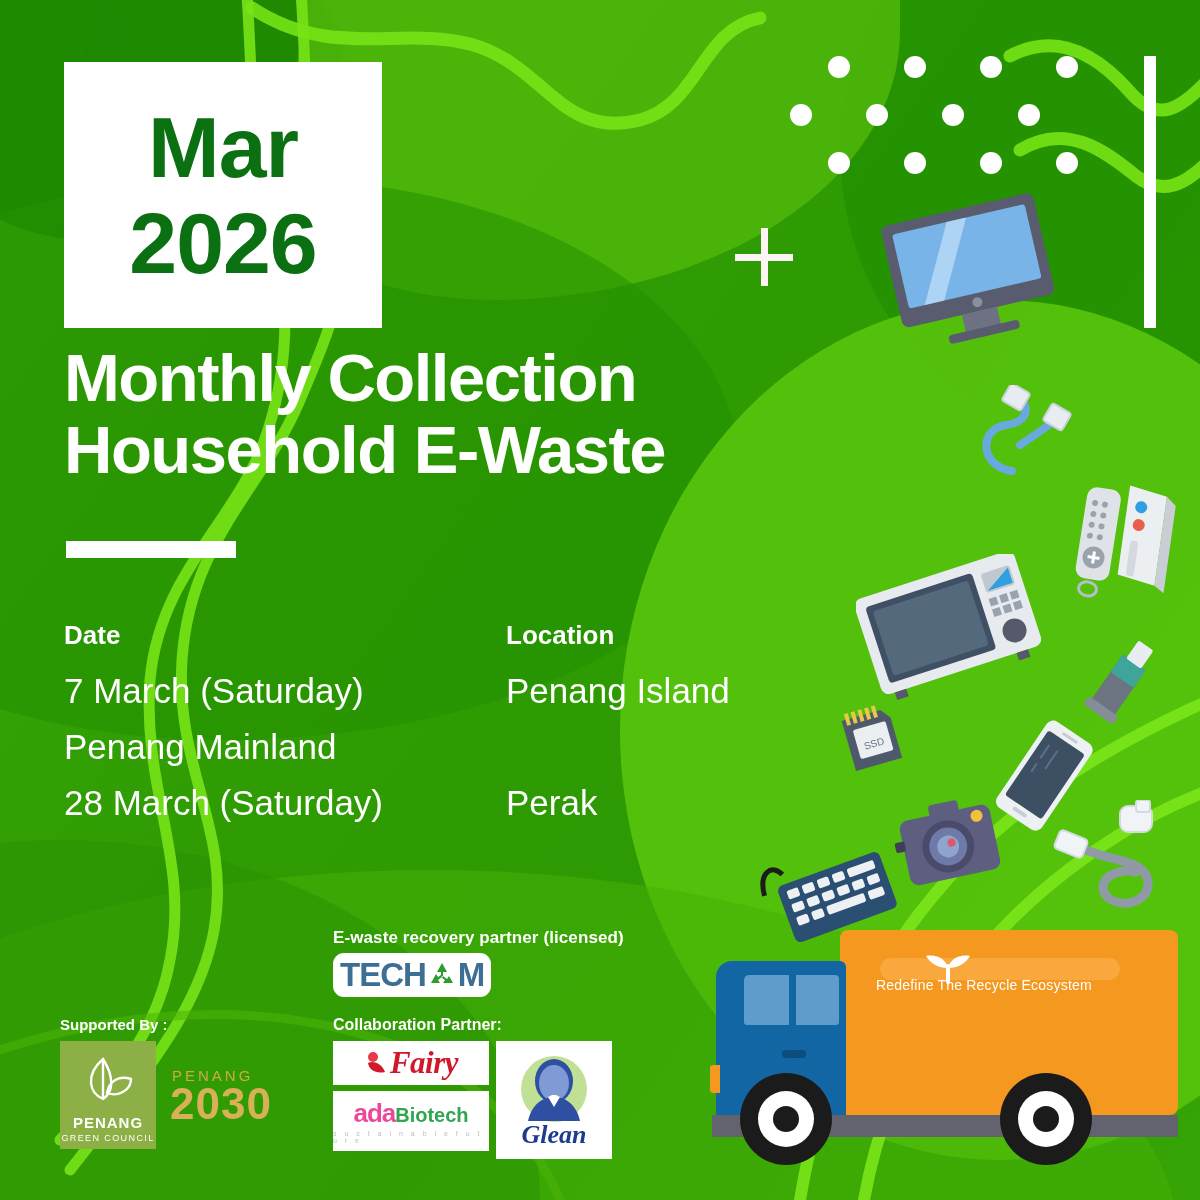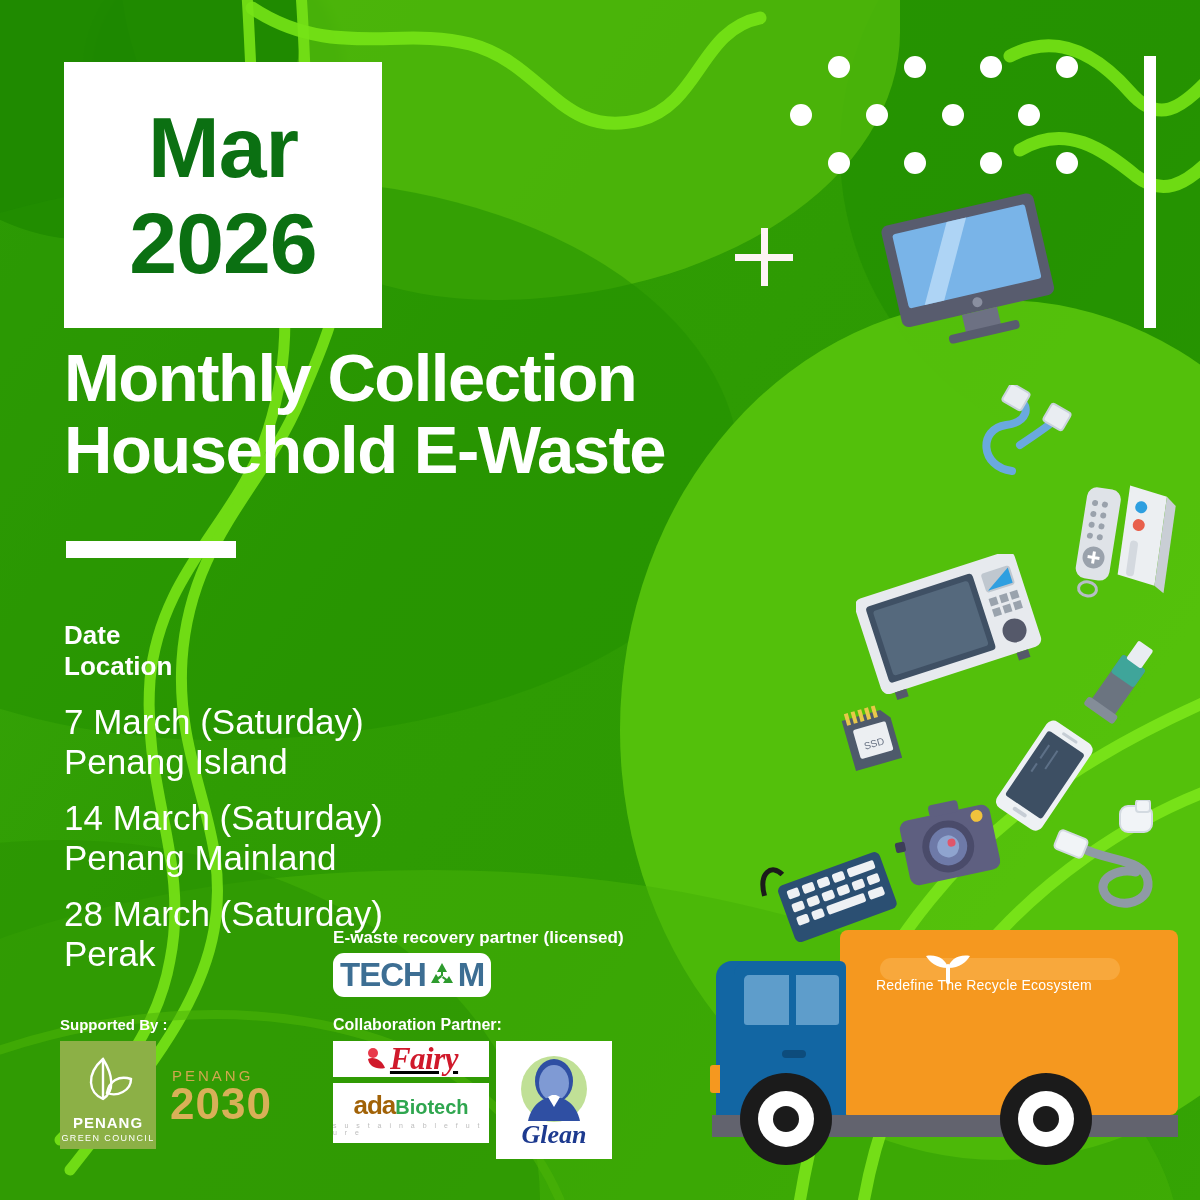--- a/index.html
+++ b/index.html
@@ -73,21 +73,21 @@
   .date-chip .m{margin-bottom:12px;}
 
   
   .headline{position:absolute;left:64px;top:342px;width:840px;color:#fff;
     font-weight:bold;font-size:67px;line-height:1.08;letter-spacing:-1.5px;}
   .headline div{white-space:nowrap;}
   .rule{position:absolute;left:66px;top:541px;width:170px;height:17px;background:#fff;}
 
   
   .schedule{position:absolute;left:64px;top:620px;width:800px;color:#fff;}
-  .sch-row{display:flex;align-items:baseline;margin-bottom:12px;flex-direction:column;}
+  .sch-row{display:flex;align-items:baseline;margin-bottom:12px;}
   .sch-row .c1{width:442px;}
   .sch-head .c1,.sch-head .c2{font-weight:bold;font-size:26px;}
   .sch-head{margin-bottom:20px;}
   .sch-body .c1,.sch-body .c2{font-size:35px;font-weight:300;}
   .sch-body{margin-bottom:16px;}
 
   
   .techom-wrap{position:absolute;left:333px;top:928px;}
   .techom-cap{color:#fff;font-size:17px;font-weight:bold;letter-spacing:.1px;margin-bottom:5px;}
   .techom-logo{background:#fff;display:inline-flex;align-items:center;padding:3px 7px;border-radius:11px;}
@@ -107,26 +107,26 @@
   .p2030{display:flex;flex-direction:column;align-items:flex-start;}
   .p2030 .pn{color:#cfa84e;font-size:15px;letter-spacing:3px;margin-left:2px;}
   .p2030 .pv{color:#d8b058;font-size:44px;font-weight:bold;line-height:.9;letter-spacing:1px;}
 
   
   .collab{position:absolute;left:333px;top:1016px;}
   .col-cap{color:#fff;font-size:16px;font-weight:bold;margin-bottom:7px;}
   .col-grid{display:flex;gap:7px;align-items:flex-start;}
   .col-left{display:flex;flex-direction:column;gap:6px;}
   .card{background:#fff;display:flex;align-items:center;justify-content:center;overflow:hidden;}
-  .card-fairy{width:156px;height:36px;text-decoration:underline;}
+  .card-fairy{width:156px;height:44px;}
   .card-ada{width:156px;height:60px;flex-direction:column;}
   .card-glean{width:116px;height:118px;}
   .fairy-txt{color:#d0192b;font-family:"Liberation Serif",serif;font-weight:bold;font-size:31px;font-style:italic;letter-spacing:-.5px;}
   .ada-row{display:flex;align-items:baseline;}
-  .ada-a{color:#a16207;font-weight:bold;font-size:26px;letter-spacing:-1px;}
+  .ada-a{color:#ec4899;font-weight:bold;font-size:26px;letter-spacing:-1px;}
   .ada-b{color:#2fa64f;font-weight:bold;font-size:20px;}
   .ada-sub{color:#bdbdbd;font-size:7px;letter-spacing:3px;margin-top:1px;}
 
   
   .truck{position:absolute;left:688px;top:925px;width:500px;height:270px;}
   .truck .box{position:absolute;left:152px;top:5px;width:338px;height:185px;background:#f5981f;border-radius:8px;}
   .truck .stripe{position:absolute;left:40px;top:28px;width:240px;height:22px;border-radius:11px;background:#f8a83c;}
   .truck .brand{position:absolute;left:36px;top:40px;width:270px;color:#fff;}
   .truck .brand .bn{font-size:50px;font-weight:bold;letter-spacing:-1.5px;line-height:1;}
   .truck .brand .bt{font-size:14px;margin-top:7px;letter-spacing:.2px;}
@@ -367,21 +367,20 @@
   <div class="schedule">
     <div class="sch-row sch-head">
       <div class="c1">Date</div>
       <div class="c2">Location</div>
     </div>
     <div class="sch-row sch-body">
       <div class="c1">7 March (Saturday)</div>
       <div class="c2">Penang Island</div>
     </div>
     <div class="sch-row sch-body">
-      <div class="c1">14 March (Saturday)</div>
       <div class="c2">Penang Mainland</div>
     </div>
     <div class="sch-row sch-body">
       <div class="c1">28 March (Saturday)</div>
       <div class="c2">Perak</div>
     </div>
   </div>
 
   <div class="techom-wrap">
     <div class="techom-cap">E-waste recovery partner (licensed)</div>

